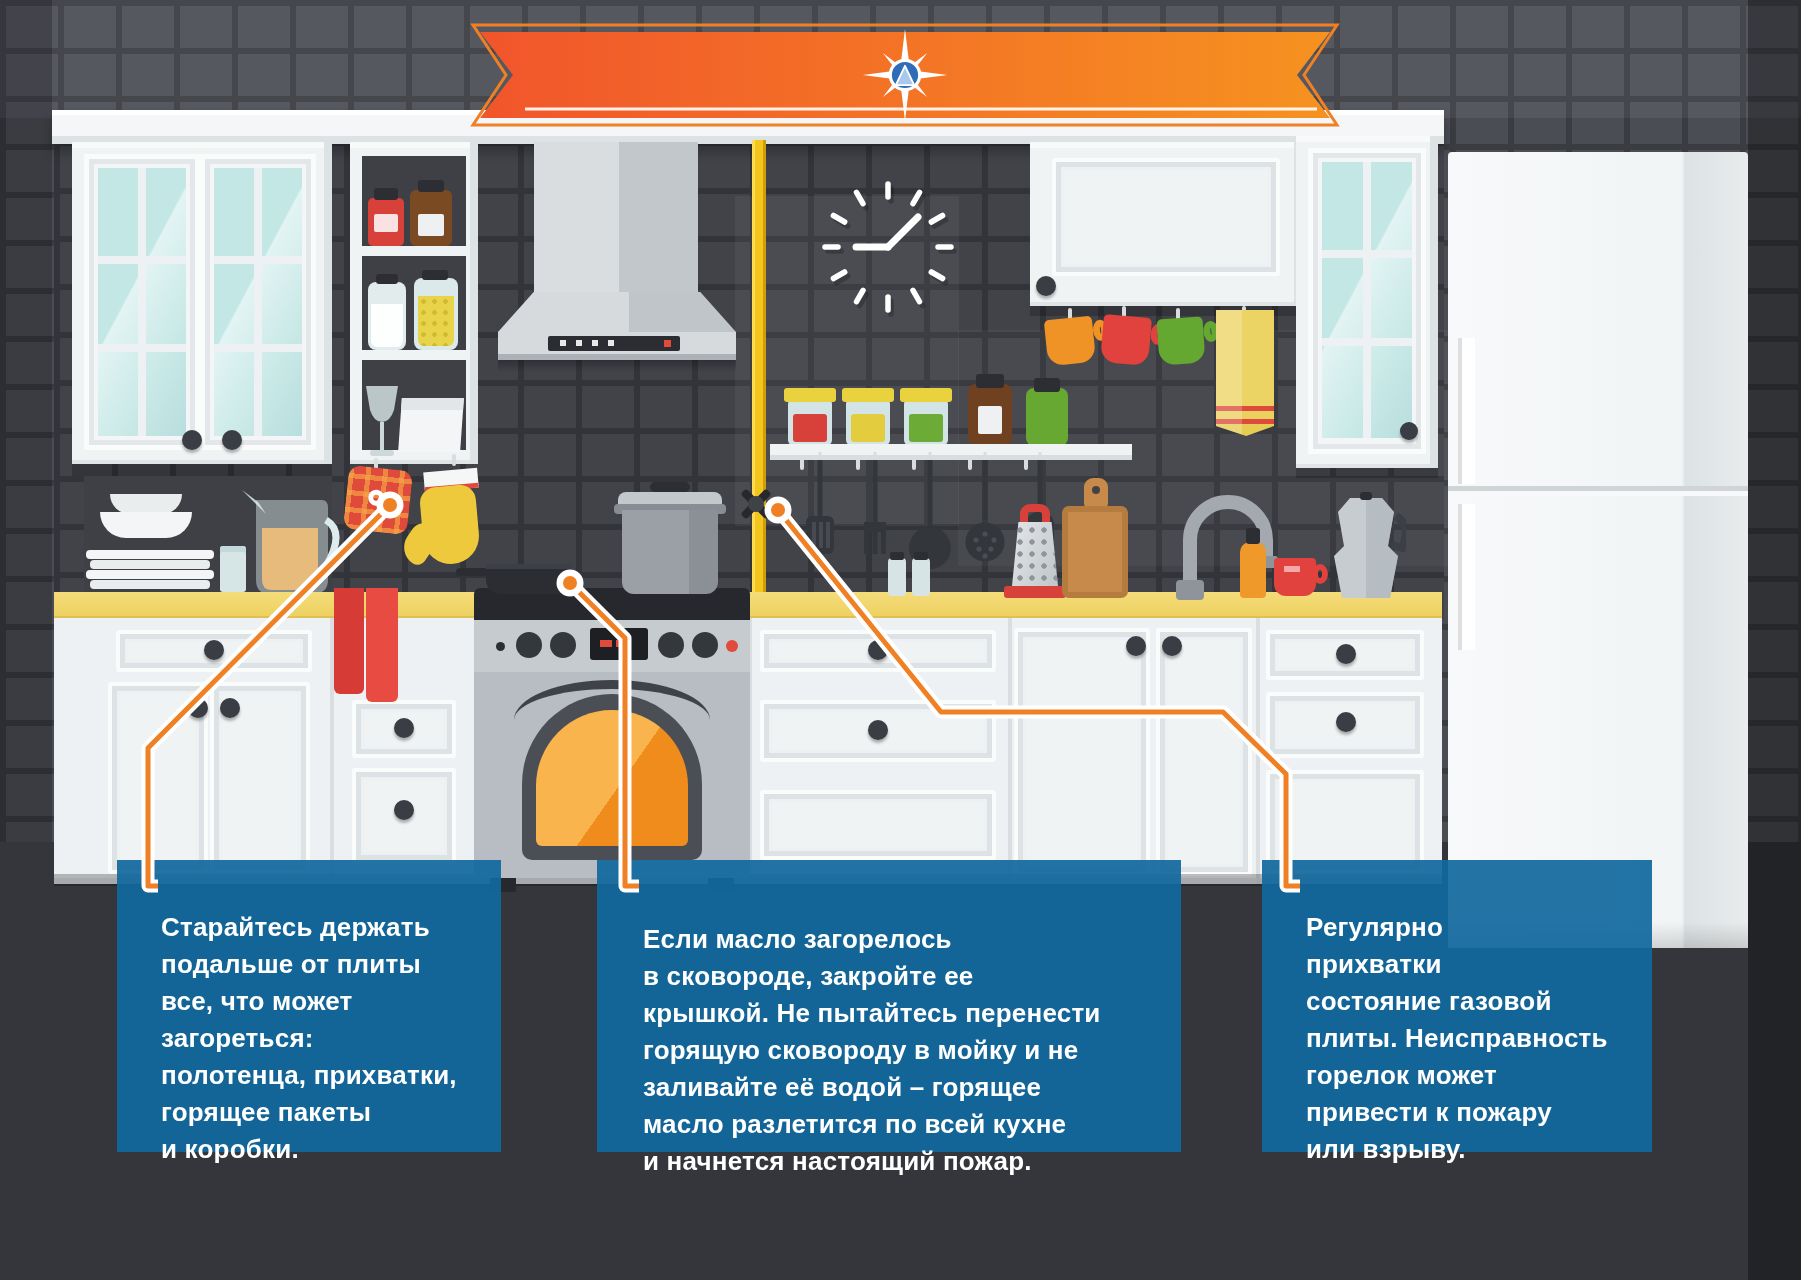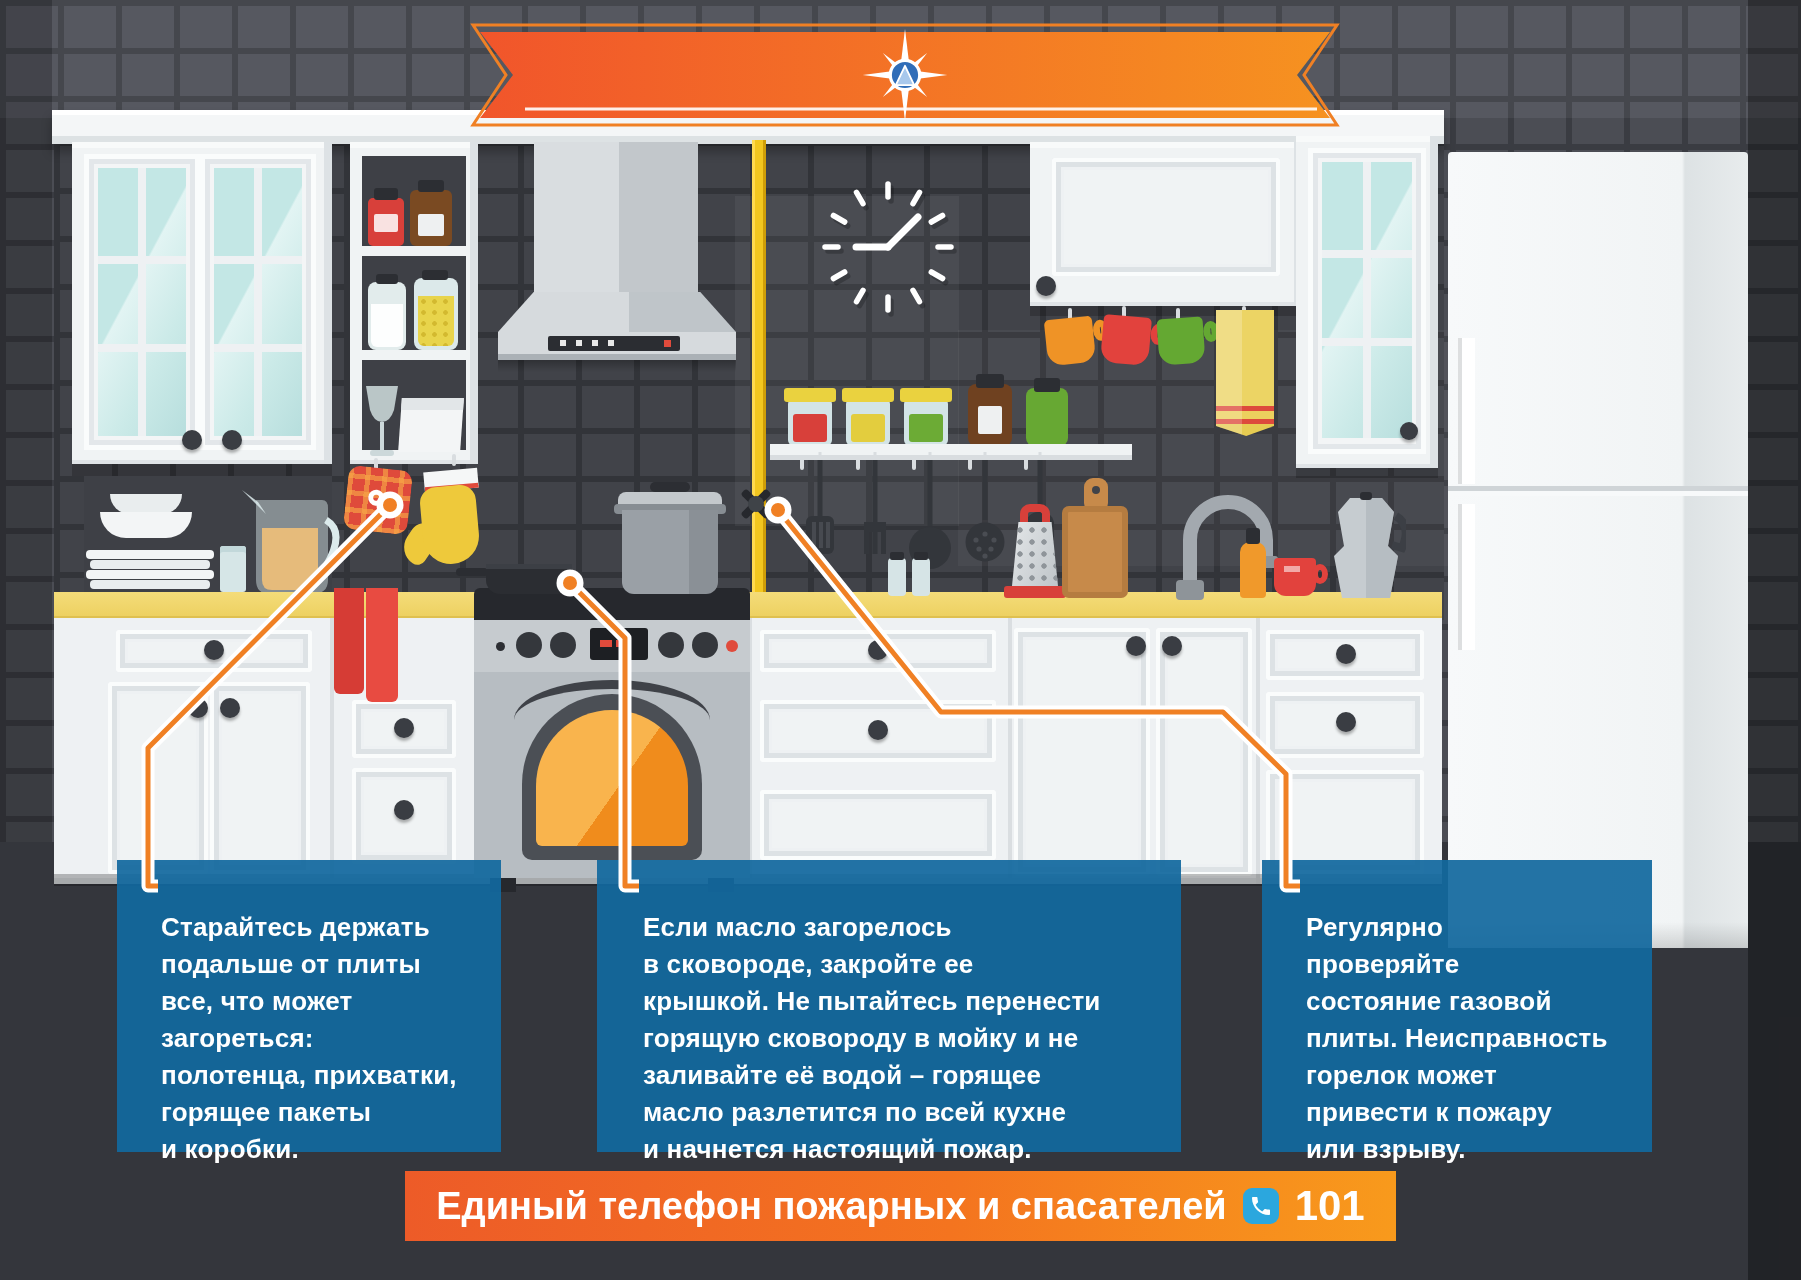--- a/index.html
+++ b/index.html
@@ -371,32 +371,32 @@
 
   <div class="tip" style="left:117px;width:384px;padding:12px 6px 0 44px">
     <div>Старайтесь держать
 подальше от плиты
 все, что может
 загореться:
 полотенца, прихватки,
 горящее пакеты
 и коробки.</div>
   </div>
-  <div class="tip" style="left:597px;width:584px;padding:12px 10px 0 46px">
+  <div class="tip" style="left:597px;width:584px;padding:24px 10px 0 46px">
     <div>Если масло загорелось
 в сковороде, закройте ее
 крышкой. Не пытайтесь перенести
 горящую сковороду в мойку и не
 заливайте её водой – горящее
 масло разлетится по всей кухне
 и начнется настоящий пожар.</div>
   </div>
   <div class="tip" style="left:1262px;width:390px;padding:12px 8px 0 44px">
     <div>Регулярно
-проверяйте
+прихватки
 состояние газовой
 плиты. Неисправность
 горелок может
 привести к пожару
 или взрыву.</div>
   </div>
 
   <svg class="a" style="left:0;top:0;pointer-events:none" width="1801" height="1280" viewBox="0 0 1801 1280">
     <g fill="none" stroke="#ffffff" stroke-width="13" stroke-linejoin="round">
       <path d="M390 505 L148 748 L148 886 L158 886"></path>
@@ -435,23 +435,14 @@
         <polygon points="50,16 54.5,50 50,84 45.5,50"></polygon>
         <polygon points="16,50 50,45.5 84,50 50,54.5"></polygon>
       </g>
       <polygon points="50,0 56,50 50,100 44,50" fill="#fff"></polygon>
       <polygon points="4,50 50,44 96,50 50,56" fill="#fff"></polygon>
       <circle cx="50" cy="50" r="16" fill="#2f6db8" stroke="#fff" stroke-width="3.5"></circle>
       <polygon points="50,40 60,61 40,61" fill="#a8c8ec" stroke="#fff" stroke-width="2" stroke-linejoin="round"></polygon>
     </svg>
   </div>
 
-  <div class="a footer-bar" style="left:405px;top:1171px;width:991px;height:70px">
-    <span class="footer-label">Единый телефон пожарных и спасателей</span>
-    <span class="badge">
-      <svg width="24" height="24" viewBox="0 0 24 24">
-        <path fill="#fff" d="M6.62 10.79c1.44 2.83 3.76 5.14 6.59 6.59l2.2-2.2c.27-.27.67-.36 1.02-.24 1.12.37 2.33.57 3.57.57.55 0 1 .45 1 1V20c0 .55-.45 1-1 1-9.39 0-17-7.61-17-17 0-.55.45-1 1-1h3.5c.55 0 1 .45 1 1 0 1.25.2 2.45.57 3.57.11.35.03.74-.25 1.02l-2.2 2.2z"></path>
-      </svg>
-    </span>
-    <span class="footer-phone">101</span>
-  </div>
 
 </div>
 
 </body></html>

